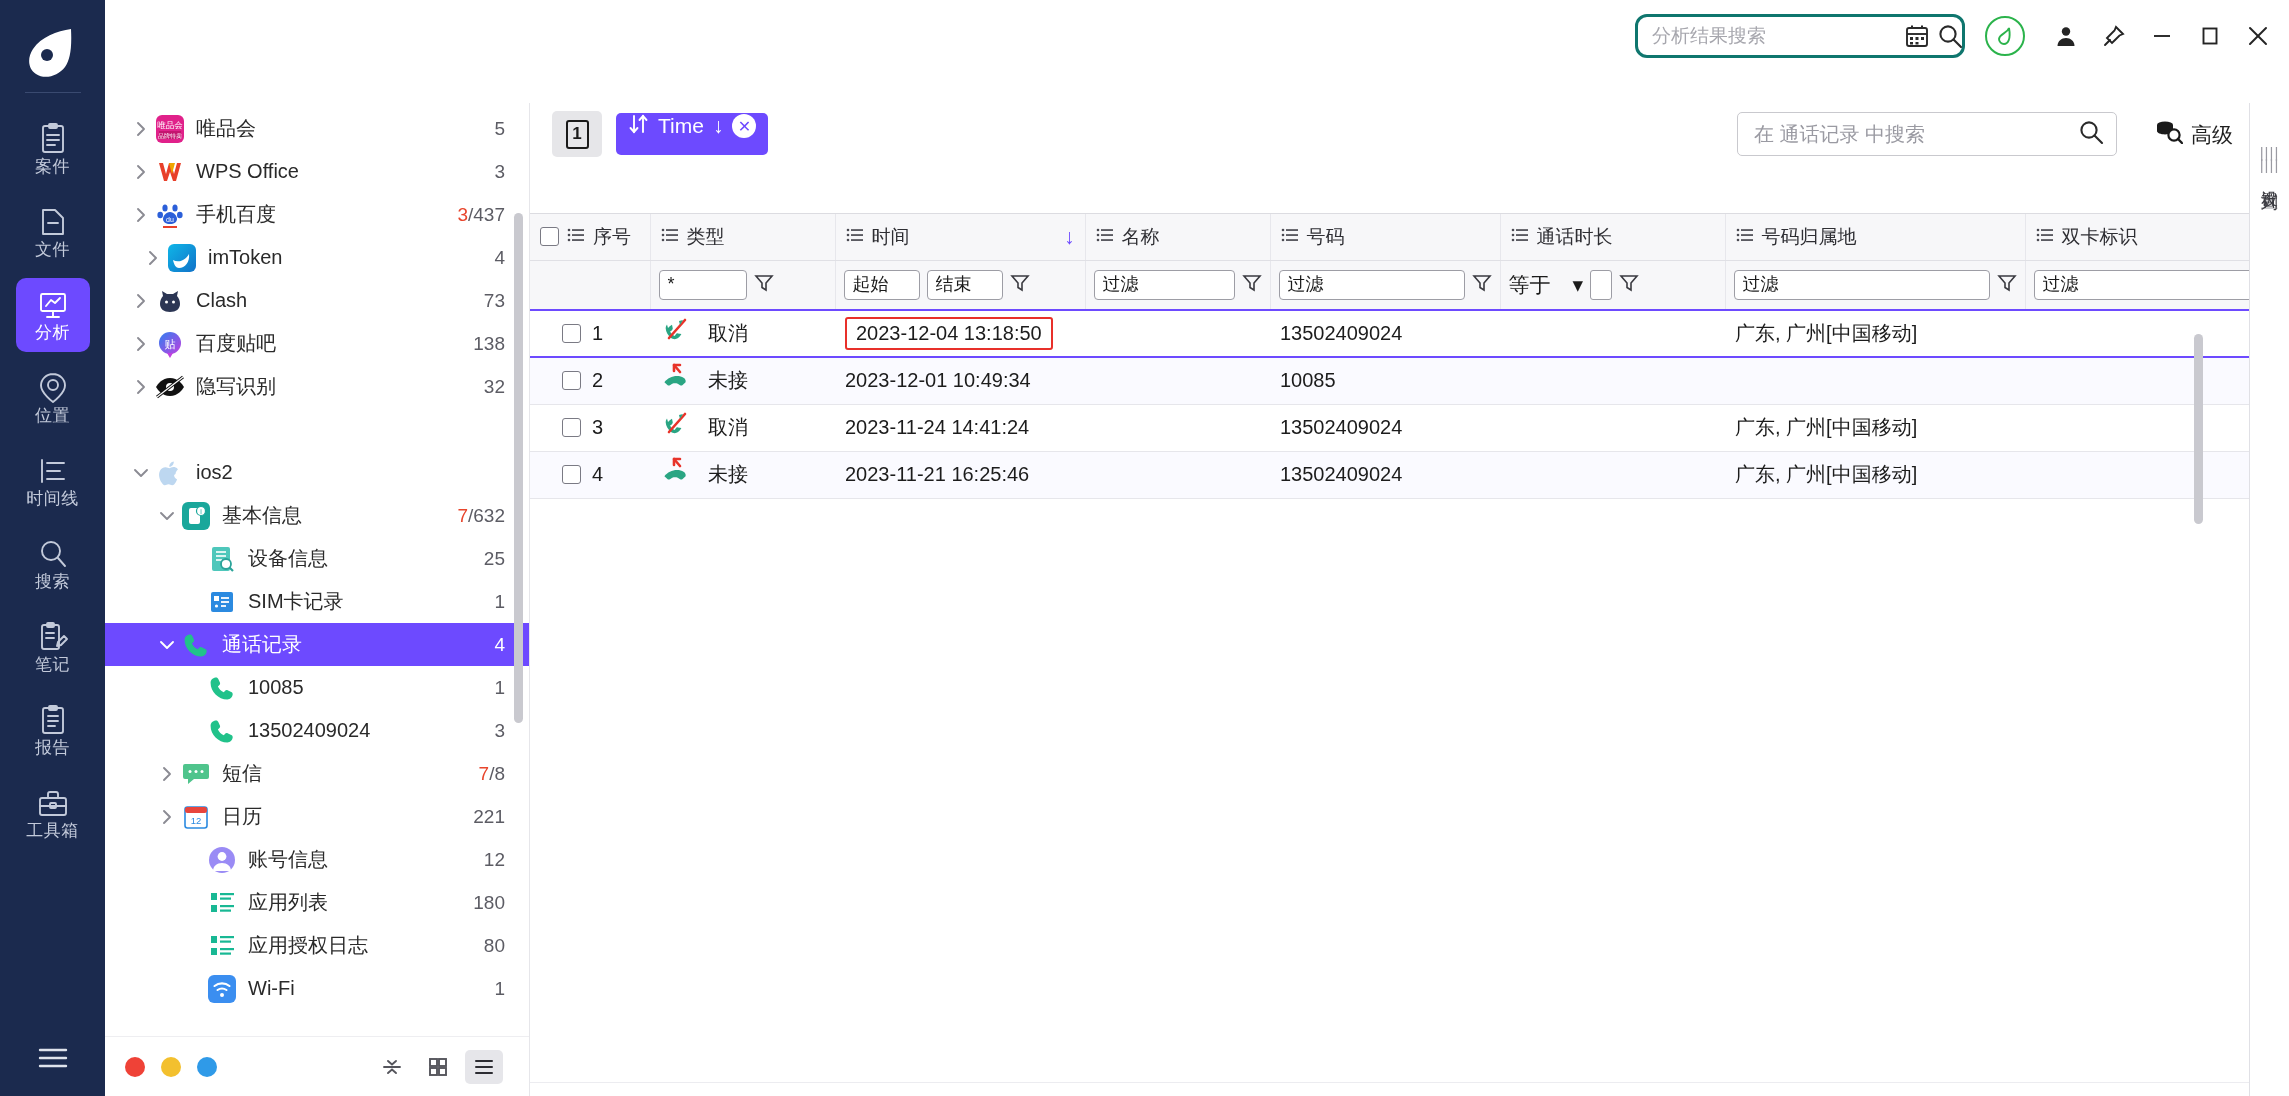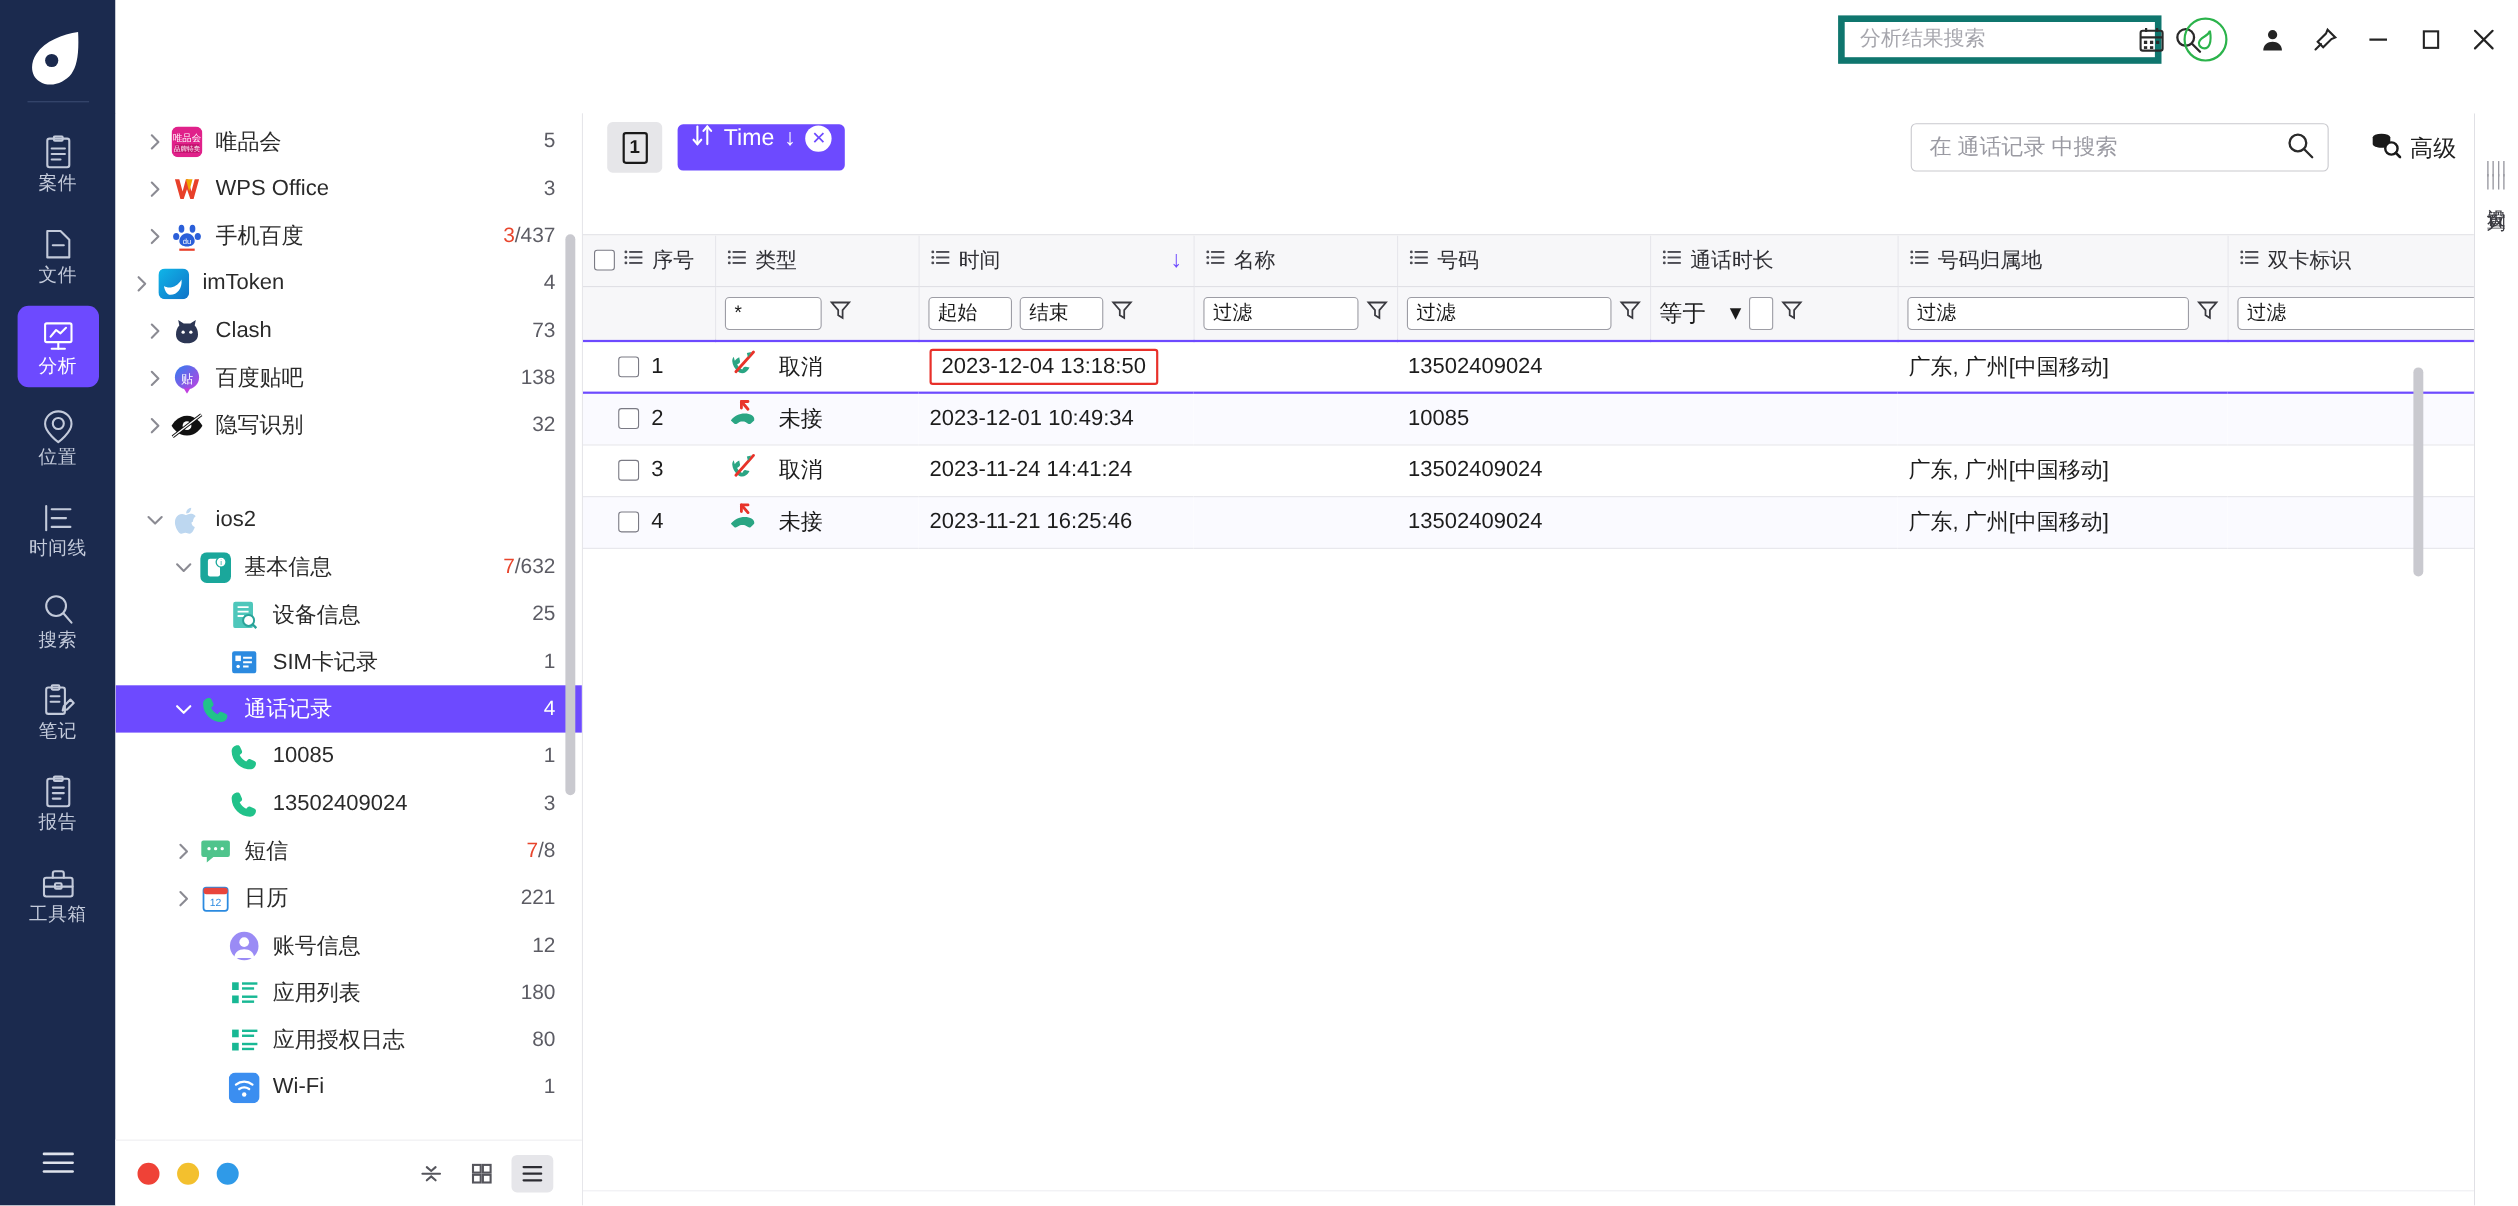--- a/index.html
+++ b/index.html
@@ -36,21 +36,21 @@
   .topbar { height: 103px; background: #fff; display: flex; align-items: flex-start; position: relative; }
   .tb-tools { display: flex; gap: 14px; padding-left: 35px; padding-top: 10px; }
   .tb-tool { display:flex; flex-direction:column; align-items:center; width: 86px; cursor: pointer; }
   .tb-btn {
     width: 54px; height: 54px; border: 1px solid #e2e2e6; border-radius: 8px; background: #fff;
     display:flex; align-items:center; justify-content:center;
   }
   .tb-lbl { font-size: 19px; color: #3d3d3d; margin-top: 7px; white-space: nowrap; }
   .tb-right { position: absolute; right: 16px; top: 14px; display: flex; align-items: center; gap: 0; }
   .gsearch {
-    width: 294px; height: 44px; border: 6px solid #0f766e; border-radius: 0;
+    width: 330px; height: 44px; border: 3px solid #0f766e; border-radius: 12px;
     display: flex; align-items: center; padding: 0 10px 0 14px; background: #fff;
   }
   .gsearch input {
     flex: 1; border: none; outline: none; font-size: 19px; color: #333;
     font-family: inherit; background: transparent;
   }
   .gsearch input::placeholder { color: #a6a6ad; }
   .gs-ic { margin-left: 8px; display:flex; align-items:center; cursor: pointer; }
   .badge-circle {
     width: 40px; height: 40px; border: 2px solid #2bb34b; border-radius: 50%;
@@ -415,21 +415,21 @@
                     <ellipse cx="23.8" cy="14" rx="2.8" ry="3.2"></ellipse>
                     <path d="M14 11c4 0 7 4 7 7s-3 5-7 5-7-2-7-5 3-7 7-7z"></path>
                   </g>
                   <text x="14" y="21" font-size="7" fill="#fff" text-anchor="middle" font-family="sans-serif">du</text>
                   <rect x="7" y="25" width="14" height="2" fill="#e8402a"></rect>
                 </svg>
               </span>
               <span class="tlbl">手机百度</span>
               <span class="tcount"><span class="hl">3</span>/437</span>
             </div>
-            <div class="tnode" style="padding-left: 10px;">
+            <div class="tnode" style="padding-left: 34px;">
               <span class="tw">
                 <svg width="16" height="18" viewBox="0 0 16 18">
                   <polyline points="5,3 11,9 5,15" fill="none" stroke="currentColor" stroke-width="1.9" stroke-linecap="round" stroke-linejoin="round"></polyline>
                 </svg>
               </span>
               <span class="ticon">
                 <svg width="28" height="28" viewBox="0 0 28 28">
                   <defs>
                     <linearGradient id="imt" x1="0" y1="0" x2="1" y2="1">
                       <stop offset="0" stop-color="#0fb6e8"></stop>

